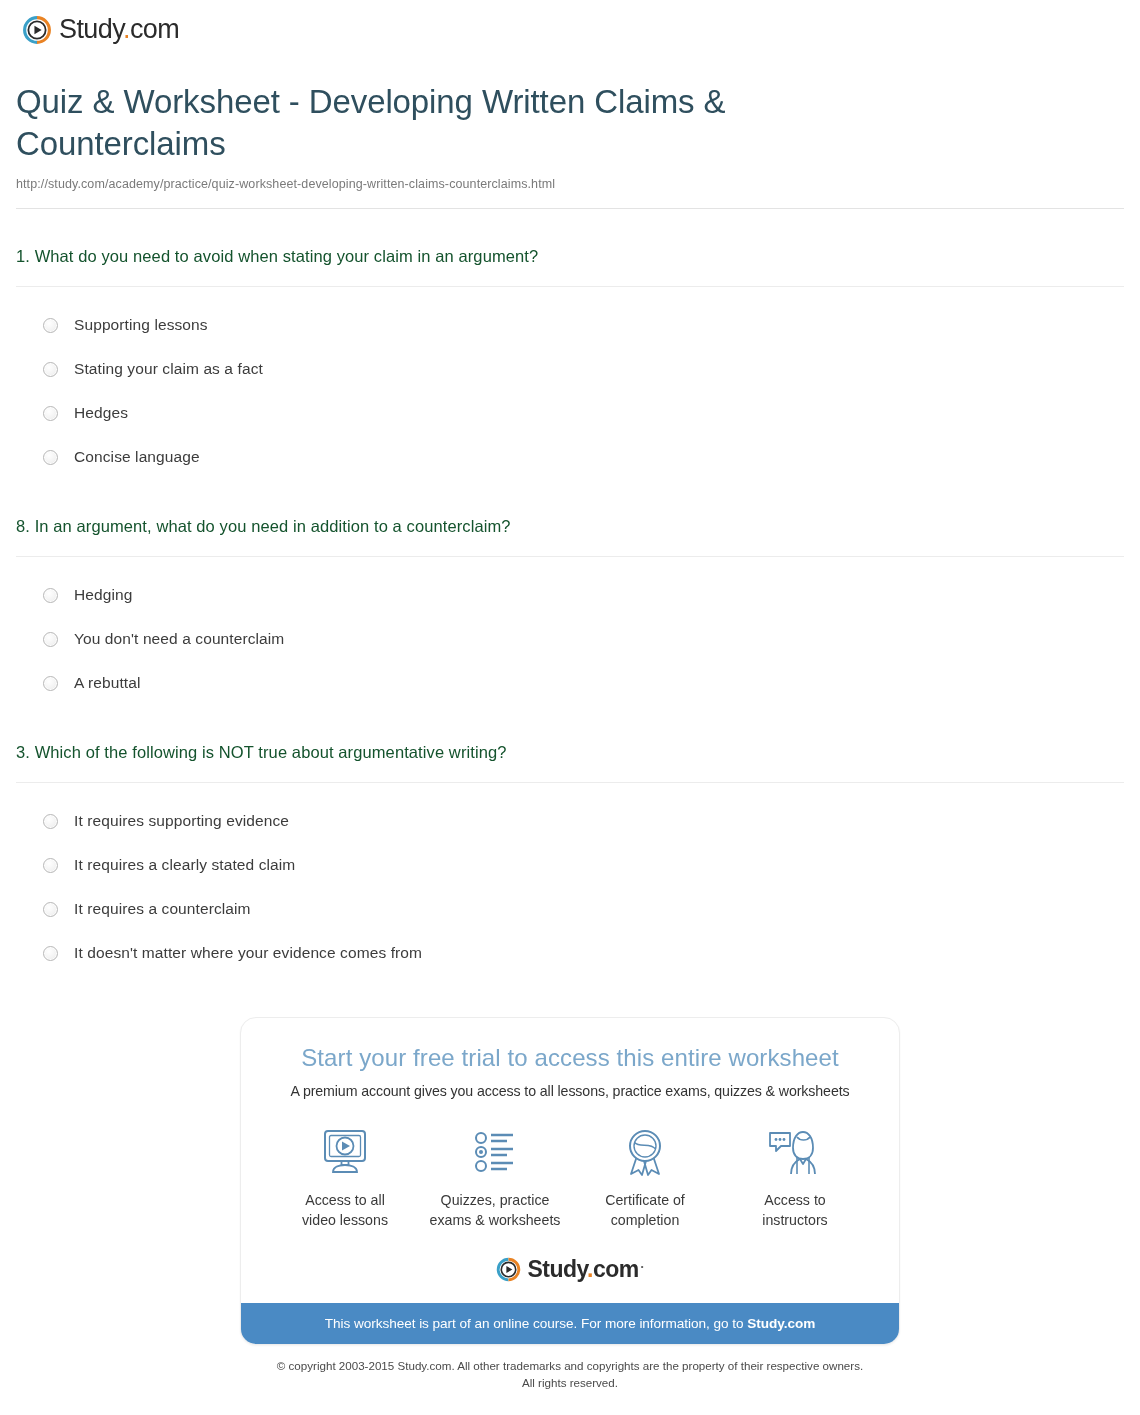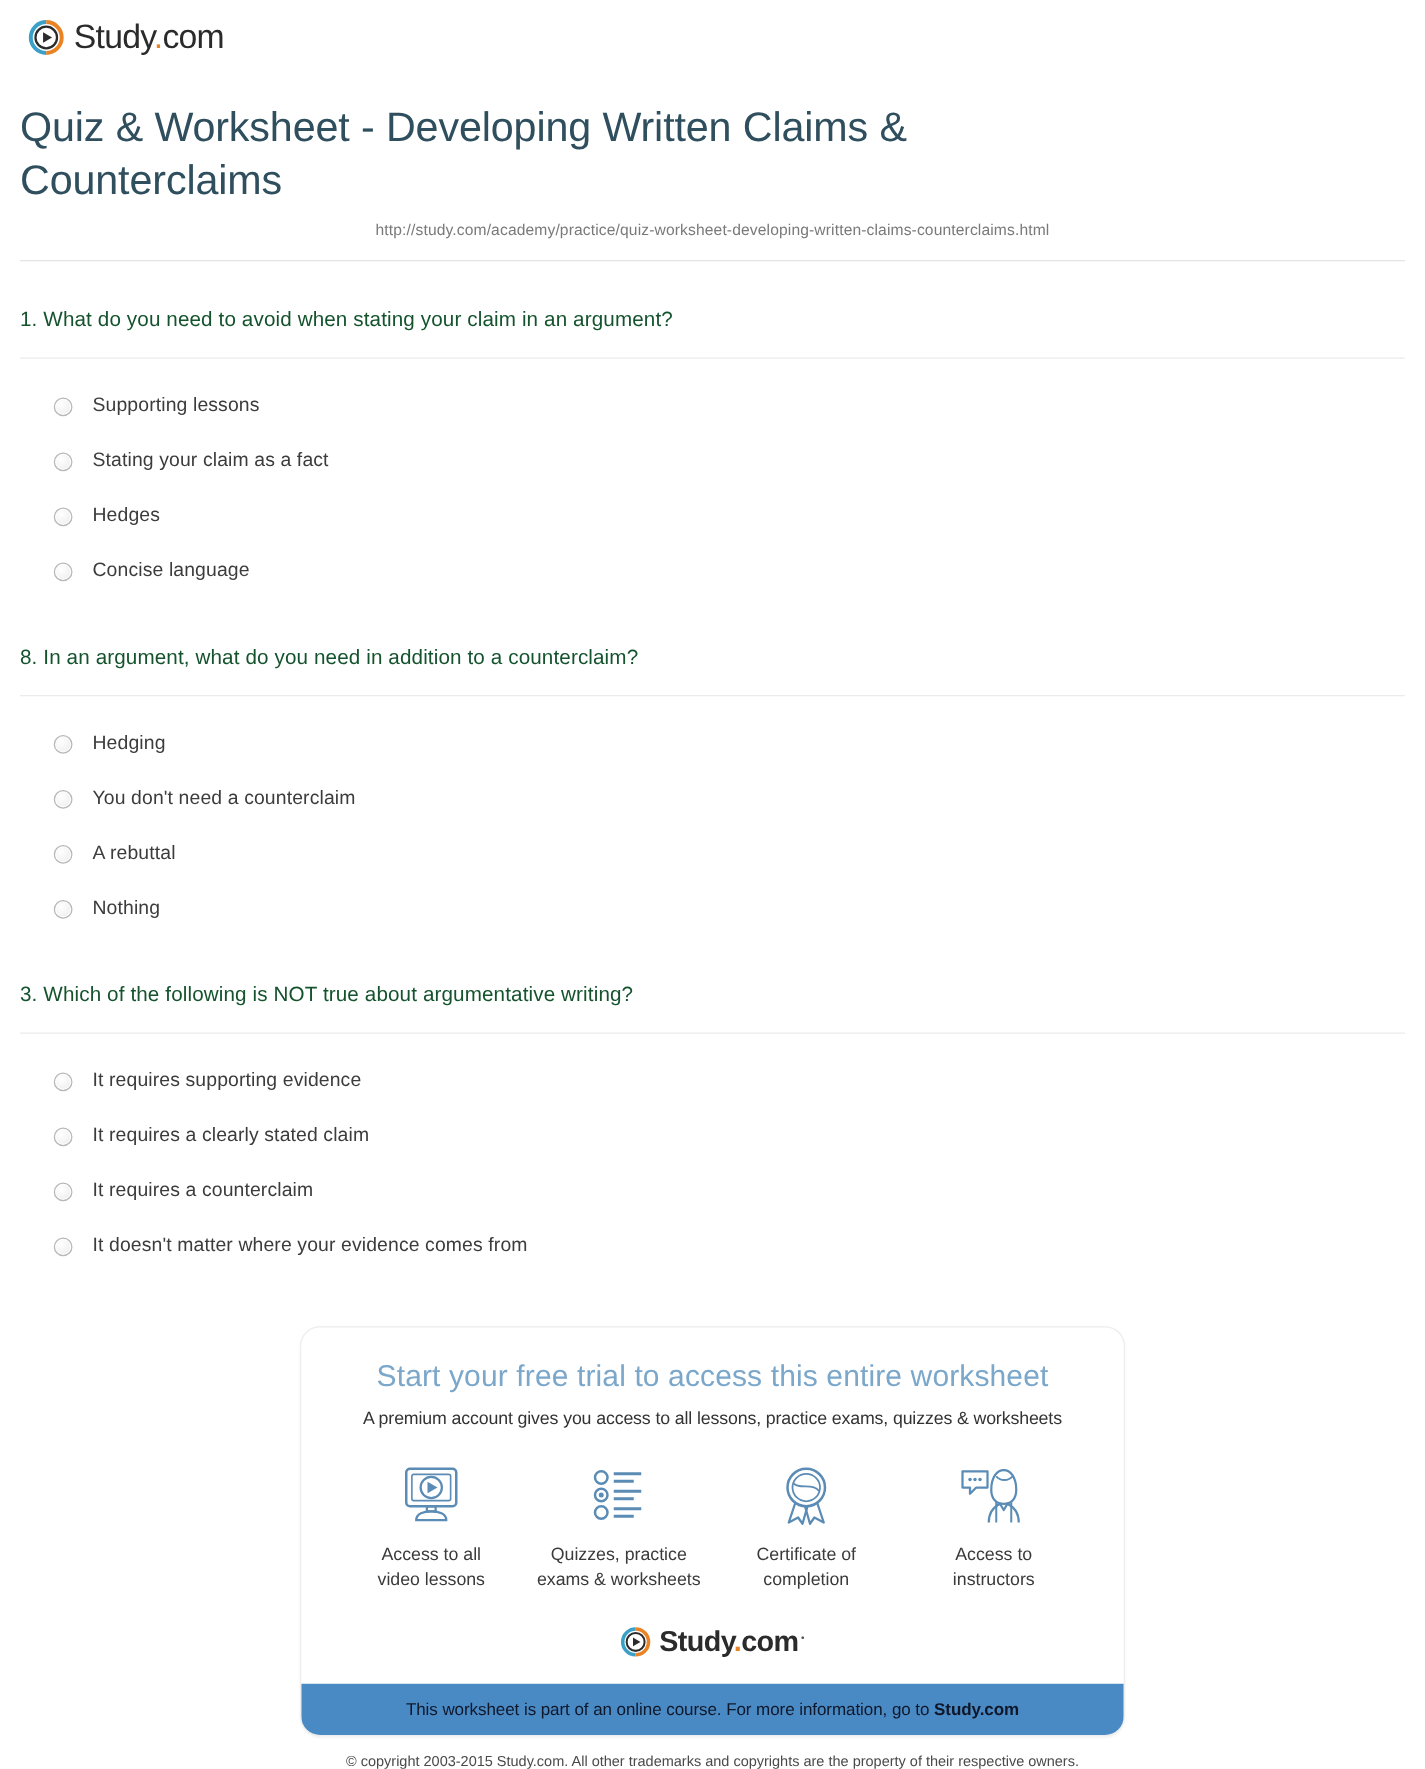--- a/index.html
+++ b/index.html
@@ -58,21 +58,20 @@
     color: #2f4f5e;
     margin: 35px 0 0 0;
     max-width: 760px;
     letter-spacing: -0.1px;
   }
   .quiz-url {
     font-size: 12.5px;
     color: #7a7a7a;
     margin-top: 13px;
     letter-spacing: 0.1px;
-    text-align: center;
   }
   .rule {
     height: 1px;
     background: #e3e3e3;
     margin-top: 17px;
     width: 100%;
   }
 
   
   .question-block {
@@ -180,21 +179,21 @@
   .promo-logo .brand-text { font-size: 23px; font-weight: bold; letter-spacing: -0.5px;}
   .promo-logo .tm {
     font-size: 8px;
     color: #555;
     align-self: flex-start;
     margin-top: 6px;
     margin-left: -4px;
   }
   .promo-banner {
     background: #4a8ac4;
-    color: #0f172a;
+    color: #ffffff;
     text-align: center;
     font-size: 13.6px;
     padding: 13px 10px;
     letter-spacing: -0.05px;
   }
   .promo-banner b { font-weight: bold; }
 
   .copyright {
     text-align: center;
     font-size: 11.6px;
@@ -256,24 +255,20 @@
         <span class="radio-glyph"></span>
         <span class="option-label">Hedging</span>
       </div>
       <div class="option-row">
         <span class="radio-glyph"></span>
         <span class="option-label">You don't need a counterclaim</span>
       </div>
       <div class="option-row">
         <span class="radio-glyph"></span>
         <span class="option-label">A rebuttal</span>
-      </div>
-      <div class="option-row">
-        <span class="radio-glyph"></span>
-        <span class="option-label">Nothing</span>
       </div>
     </div>
   </div>
 
   <div class="question-block">
     <div class="question-text">3. Which of the following is NOT true about argumentative writing?</div>
     <div class="question-rule"></div>
     <div class="options">
       <div class="option-row">
         <span class="radio-glyph"></span>

